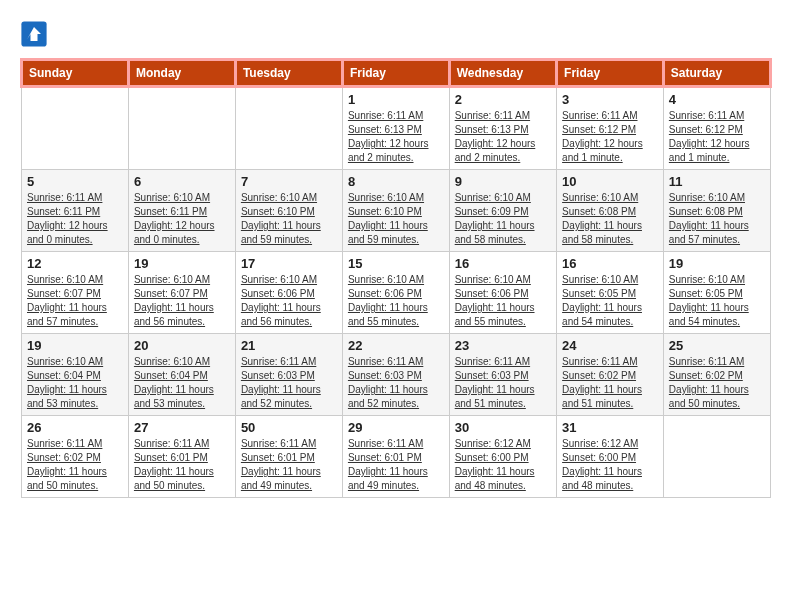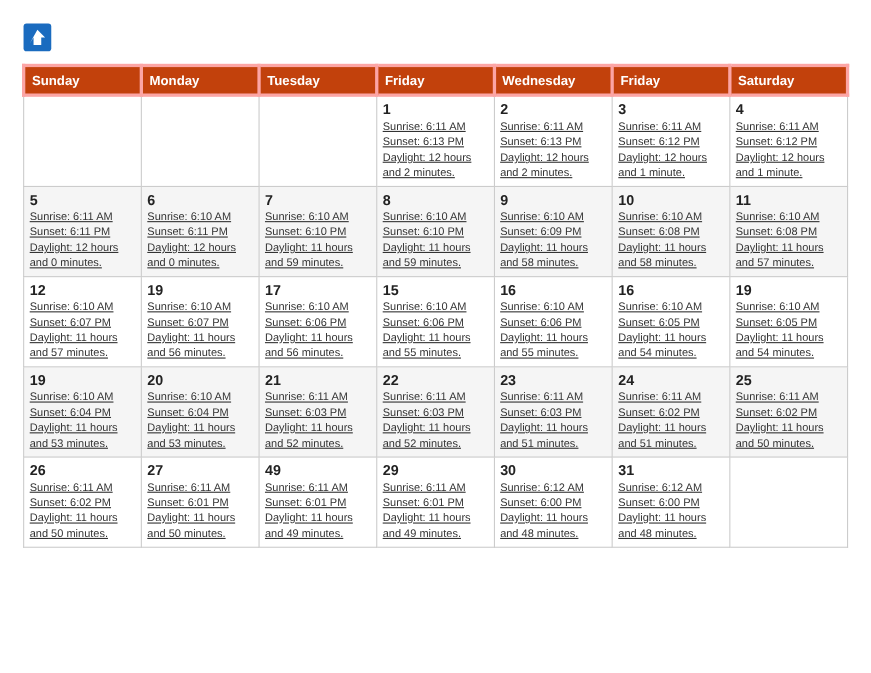--- a/index.html
+++ b/index.html
@@ -293,21 +293,21 @@
 Sunset: 6:02 PM
 Daylight: 11 hours and 50 minutes.</div>
         </td>
         <td>
           <span class="day-number">27</span>
           <div class="day-info" style="white-space: pre-line;">Sunrise: 6:11 AM
 Sunset: 6:01 PM
 Daylight: 11 hours and 50 minutes.</div>
         </td>
         <td>
-          <span class="day-number">49</span>
+          <span class="day-number">50</span>
           <div class="day-info" style="white-space: pre-line;">Sunrise: 6:11 AM
 Sunset: 6:01 PM
 Daylight: 11 hours and 49 minutes.</div>
         </td>
         <td>
           <span class="day-number">29</span>
           <div class="day-info" style="white-space: pre-line;">Sunrise: 6:11 AM
 Sunset: 6:01 PM
 Daylight: 11 hours and 49 minutes.</div>
         </td>

